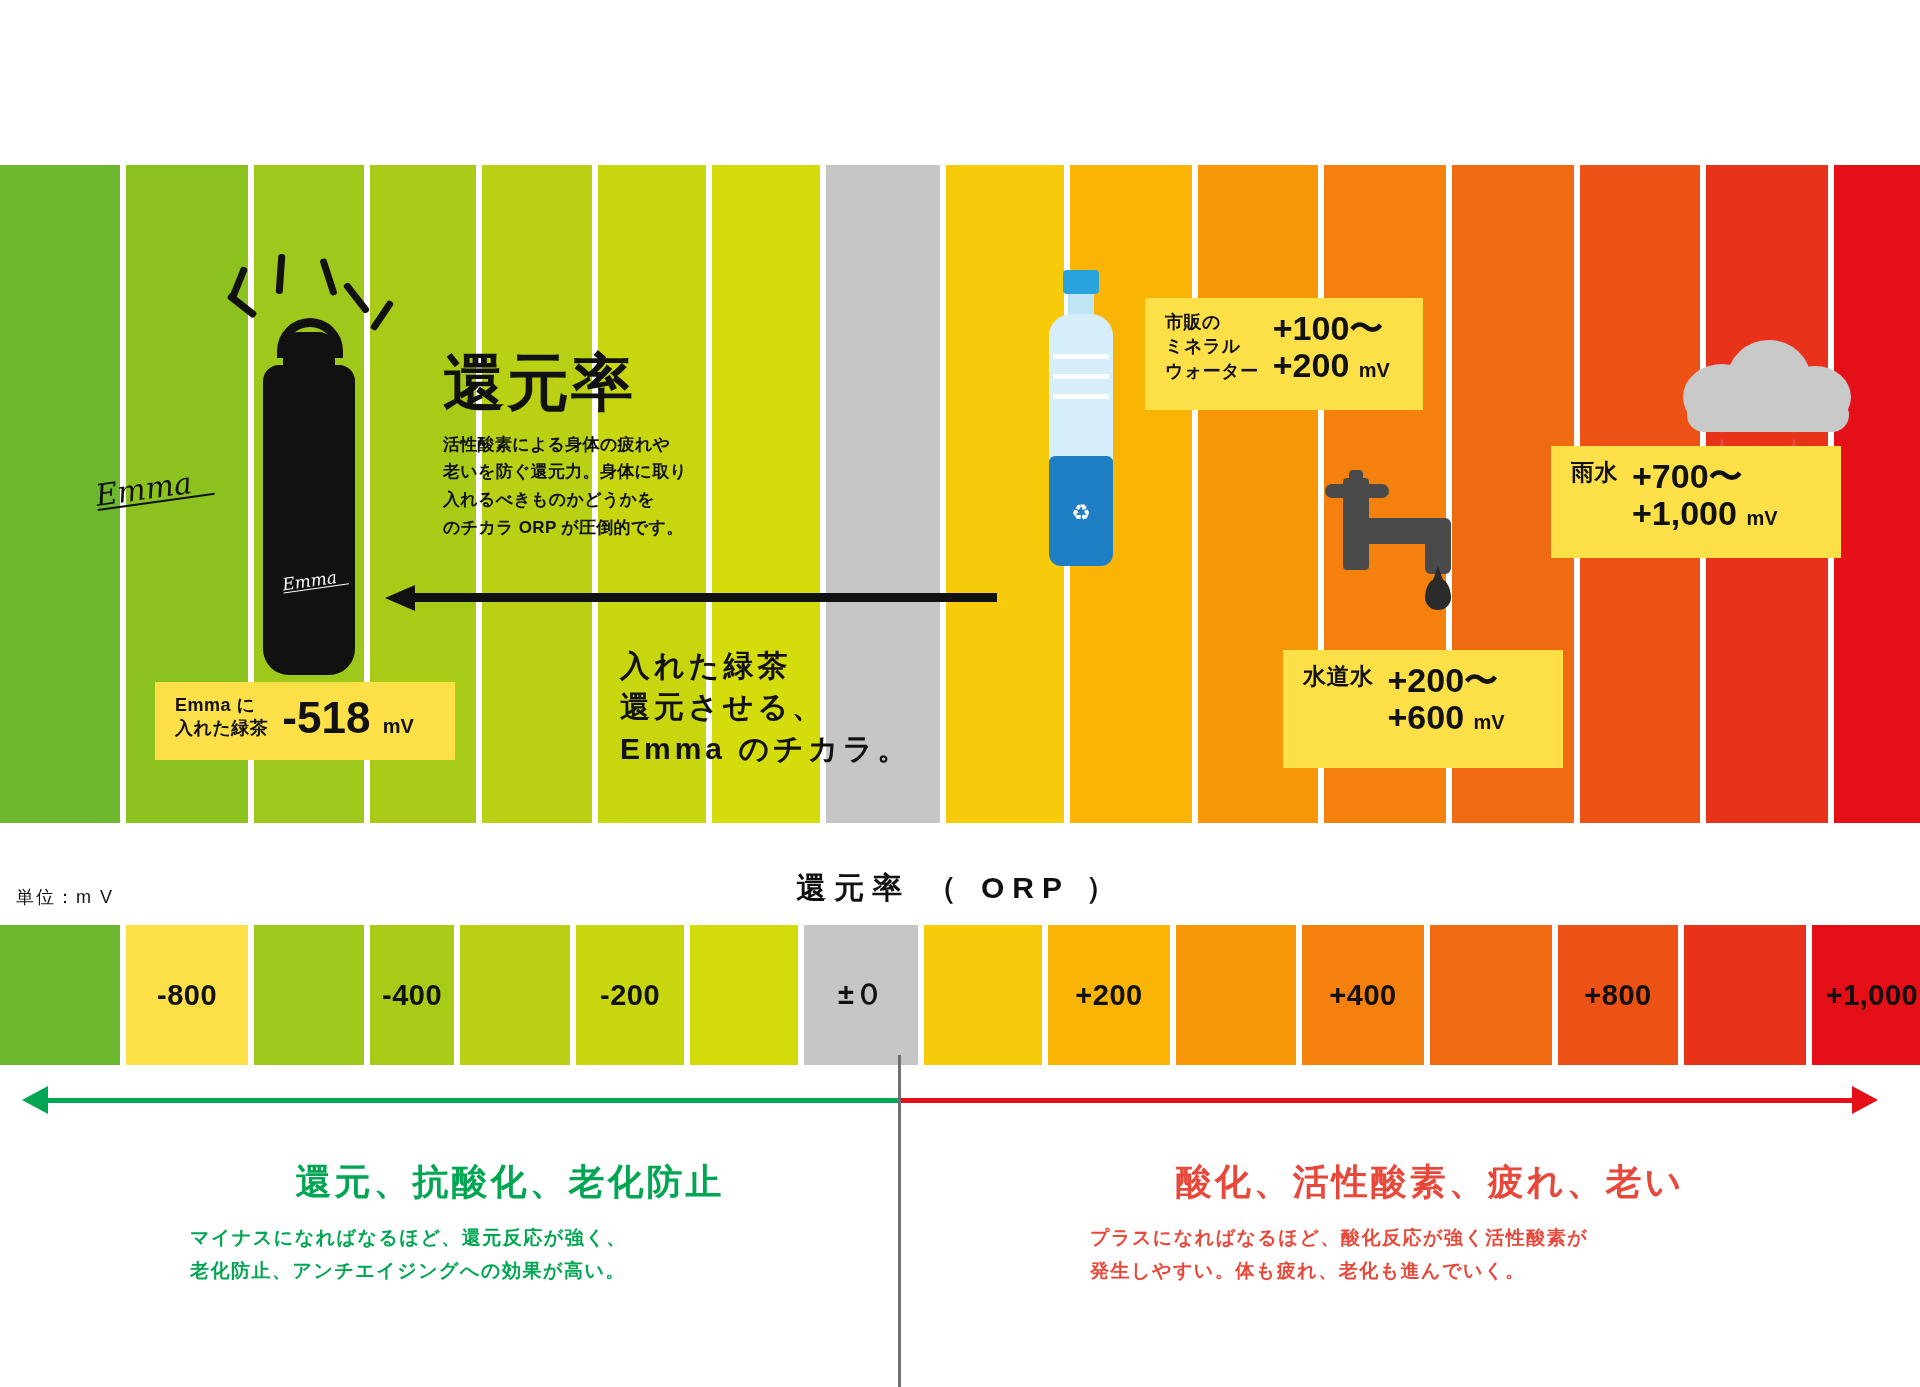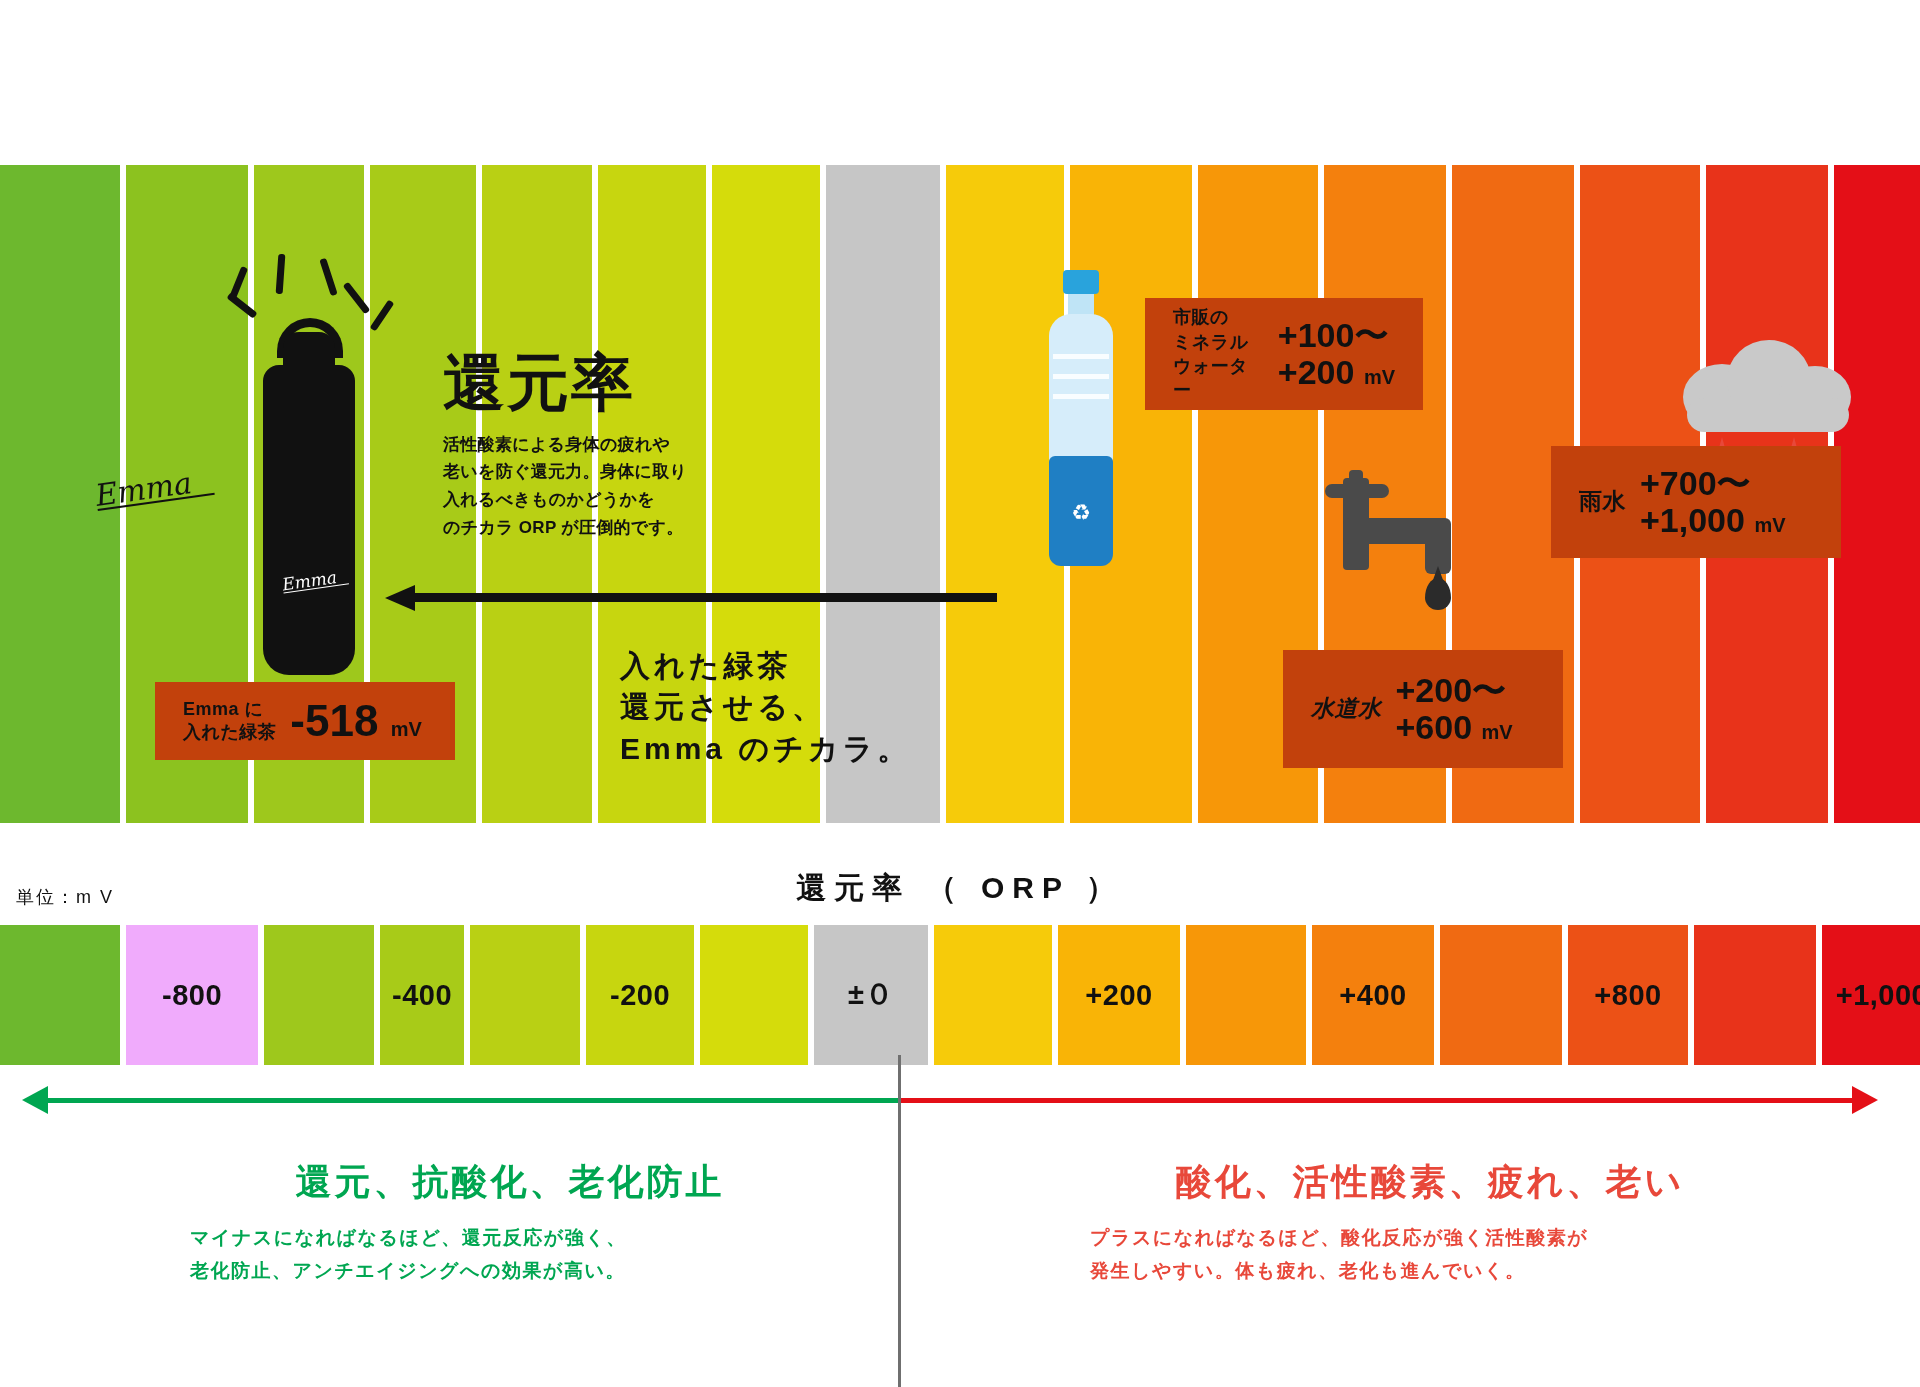--- a/index.html
+++ b/index.html
@@ -216,24 +216,23 @@
     font-size: 30px;
     font-weight: bold;
     color: #111111;
     line-height: 1.38;
     letter-spacing: 4px;
   }
 
   
   .callout {
     position: absolute;
-    background: #c2410c;
+    background: #fde047;
     display: flex;
-    align-items: center;
-    padding: 12px 28px;
+    padding: 12px 20px;
     box-sizing: border-box;
     box-shadow: 0 0 0 0 rgba(0,0,0,0);
   }
   .callout .label {
     font-size: 19px;
     font-weight: bold;
     color: #111111;
     line-height: 1.3;
     letter-spacing: 0.5px;
   }
@@ -276,21 +275,21 @@
   }
   #callout-rain .label { font-size: 23px; }
   #callout-rain .value { font-size: 34px; }
 
   #callout-tap {
     left: 1283px;
     top: 650px;
     width: 280px;
     height: 118px;
   }
-  #callout-tap .label { font-size: 23px; font-style: italic; }
+  #callout-tap .label { font-size: 23px; }
   #callout-tap .value { font-size: 34px; }
 
   
   .pet {
     position: absolute;
     left: 1035px;
     top: 270px;
     width: 92px;
     height: 300px;
   }
@@ -720,21 +719,21 @@
     </div>
   </div>
 
   <div class="unit-label">単位：m V</div>
   <div class="scale-title">還元率 （ ORP ）</div>
 
   <div class="scale" id="scale-strip">
       <div class="sseg" style="background: rgb(109, 184, 46); width: 120px; margin-right: 6px;">
         <span></span>
       </div>
-      <div class="sseg" style="background: #f0abfc; width: 132px; margin-right: 6px;">
+      <div class="sseg" style="background: #fde047; width: 122px; margin-right: 6px;">
         <span>-800</span>
       </div>
       <div class="sseg" style="background: rgb(158, 200, 28); width: 110px; margin-right: 6px;">
         <span></span>
       </div>
       <div class="sseg" style="background: rgb(168, 203, 24); width: 84px; margin-right: 6px;">
         <span>-400</span>
       </div>
       <div class="sseg" style="background: rgb(185, 208, 20); width: 110px; margin-right: 6px;">
         <span></span>

